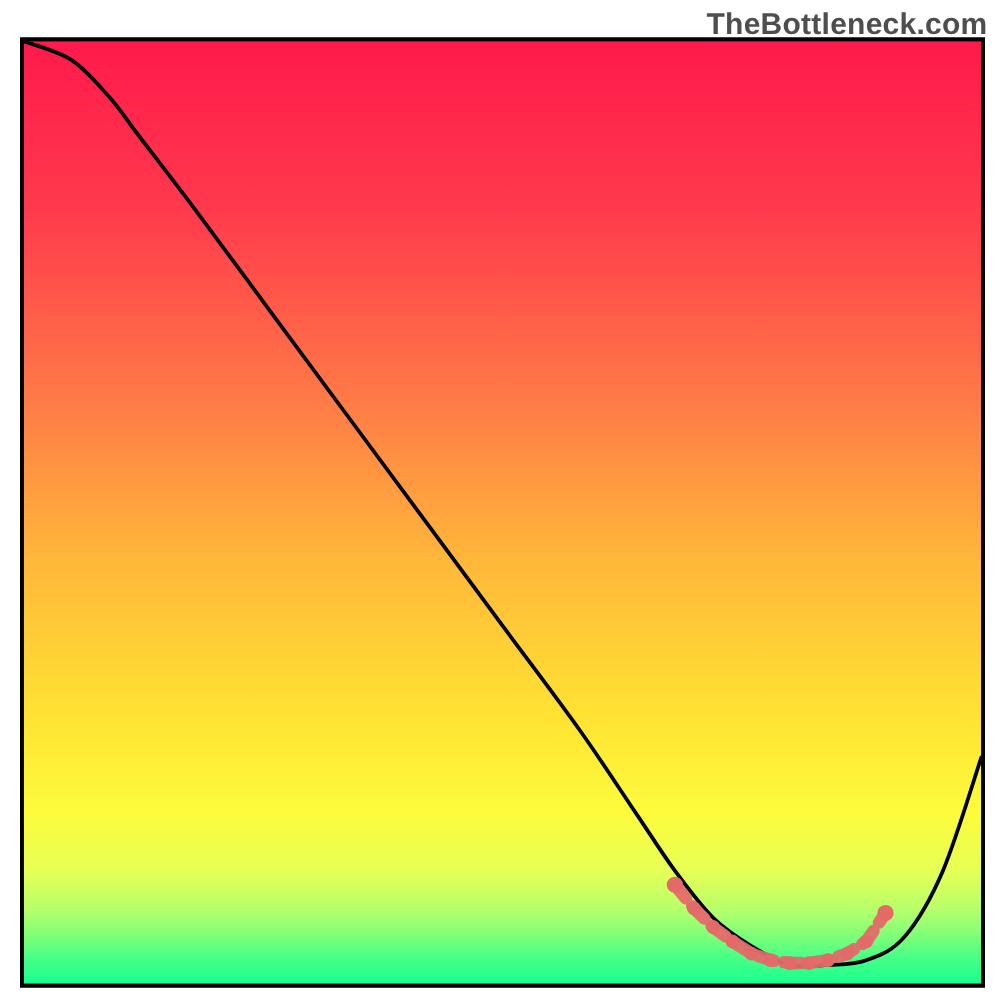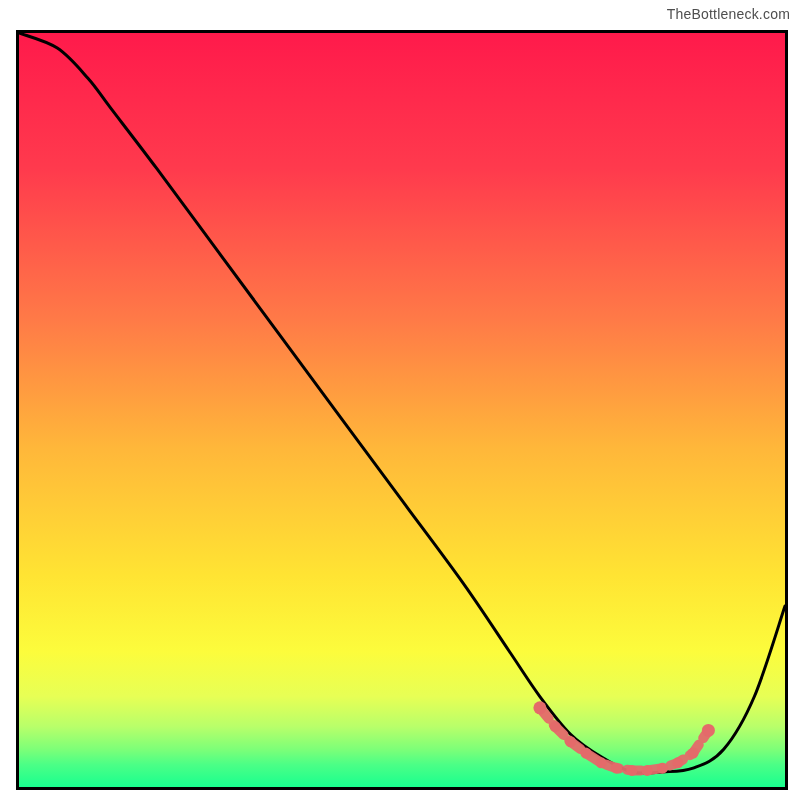--- a/index.html
+++ b/index.html
@@ -8,22 +8,22 @@
     position: relative;
     width: 800px;
     height: 800px;
     background: #fff;
   }
   .watermark {
     position: absolute;
     top: 6px;
     right: 10px;
     font-family: Arial, Helvetica, sans-serif;
-    font-size: 14px;
-    font-weight: 400;
+    font-size: 24px;
+    font-weight: 700;
     color: #4e4e4e;
     letter-spacing: 0.2px;
   }
   .plot-wrap {
     position: absolute;
     left: 16px;
     top: 30px;
     width: 772px;
     height: 760px;
     border: 3px solid #000;

